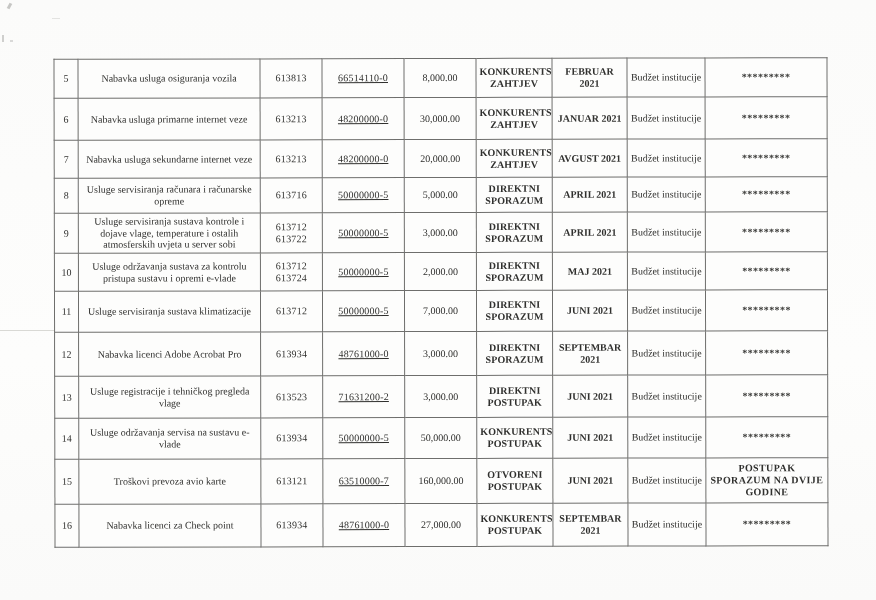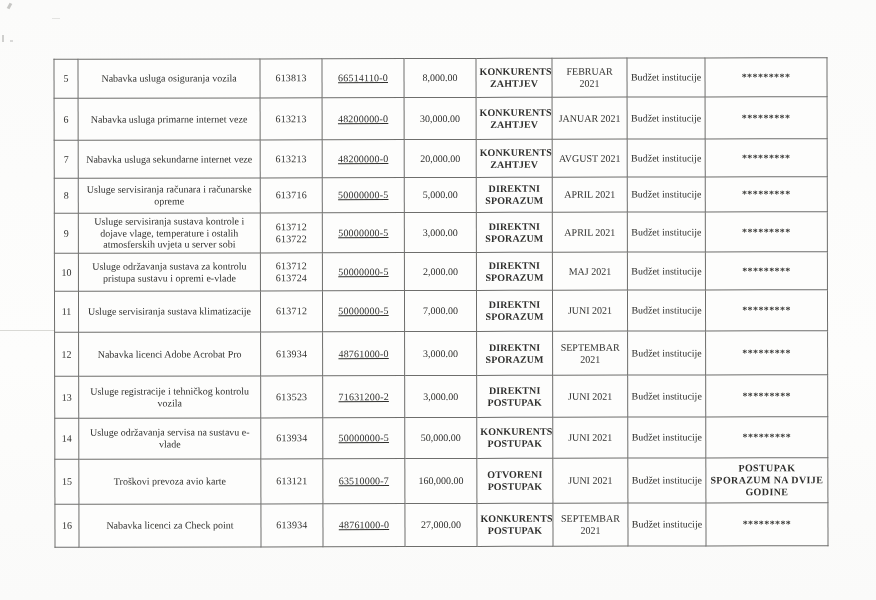--- a/index.html
+++ b/index.html
@@ -82,21 +82,21 @@
   tbody tr:nth-child(11) { height: 45px; }
   tbody tr:nth-child(12) { height: 43px; }
 
   .c-num    { font-size: 10.5px; }
   .c-desc   { font-size: 10px; }
   tbody tr:nth-child(-n+3) .c-desc { text-align: center; }
   .c-code   { white-space: pre-line; font-size: 10.5px; letter-spacing: .2px; margin-left: 24px; }
   .c-cpv    { font-size: 10.5px; letter-spacing: .2px; text-decoration: underline; }
   .c-amount { font-size: 10.5px; margin-left: 16px; }
   .c-proc   { font-weight: bold; font-size: 9.8px; letter-spacing: .1px; }
-  .c-date   { font-weight: normal; font-size: 9.8px; border-radius: 14px; }
+  .c-date   { font-weight: bold; font-size: 9.8px; border-radius: 14px; }
   .c-source { font-size: 9px; white-space: nowrap; }
   .c-note   { font-weight: bold; font-size: 9.5px; letter-spacing: .4px; }
 </style>
 </head>
 <body>
 
 <div class="page">
   <span class="mark mark-1"></span>
   <span class="mark mark-2"></span>
   <span class="mark mark-3"></span>
@@ -202,21 +202,21 @@
     <td class="c-code">613934</td>
     <td class="c-cpv">48761000-0</td>
     <td class="c-amount">3,000.00</td>
     <td class="c-proc">DIREKTNI SPORAZUM</td>
     <td class="c-date">SEPTEMBAR 2021</td>
     <td class="c-source">Budžet institucije</td>
     <td class="c-note">*********</td>
   </tr>
           <tr>
     <td class="c-num">13</td>
-    <td class="c-desc">Usluge registracije i tehničkog kontrolu vozila</td>
+    <td class="c-desc">Usluge registracije i tehničkog pregleda vlage</td>
     <td class="c-code">613523</td>
     <td class="c-cpv">71631200-2</td>
     <td class="c-amount">3,000.00</td>
     <td class="c-proc">DIREKTNI POSTUPAK</td>
     <td class="c-date">JUNI 2021</td>
     <td class="c-source">Budžet institucije</td>
     <td class="c-note">*********</td>
   </tr>
           <tr>
     <td class="c-num">14</td>

